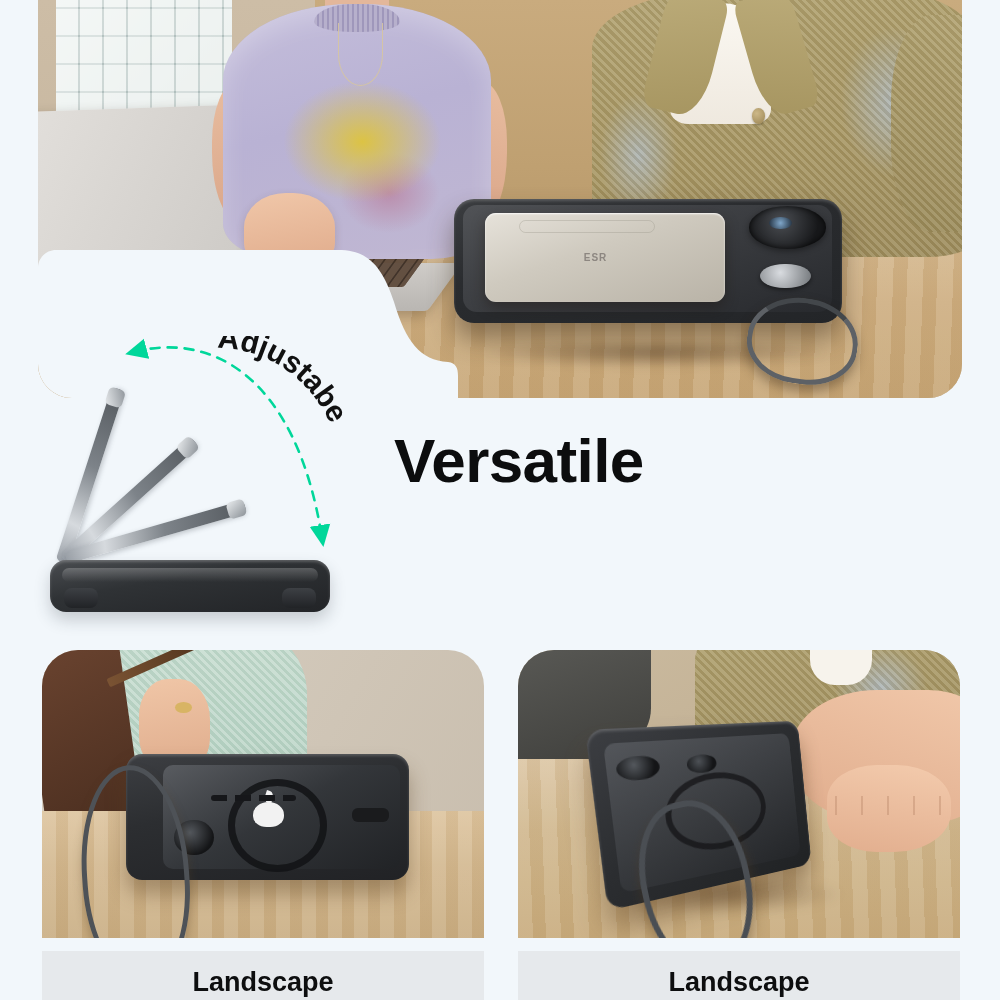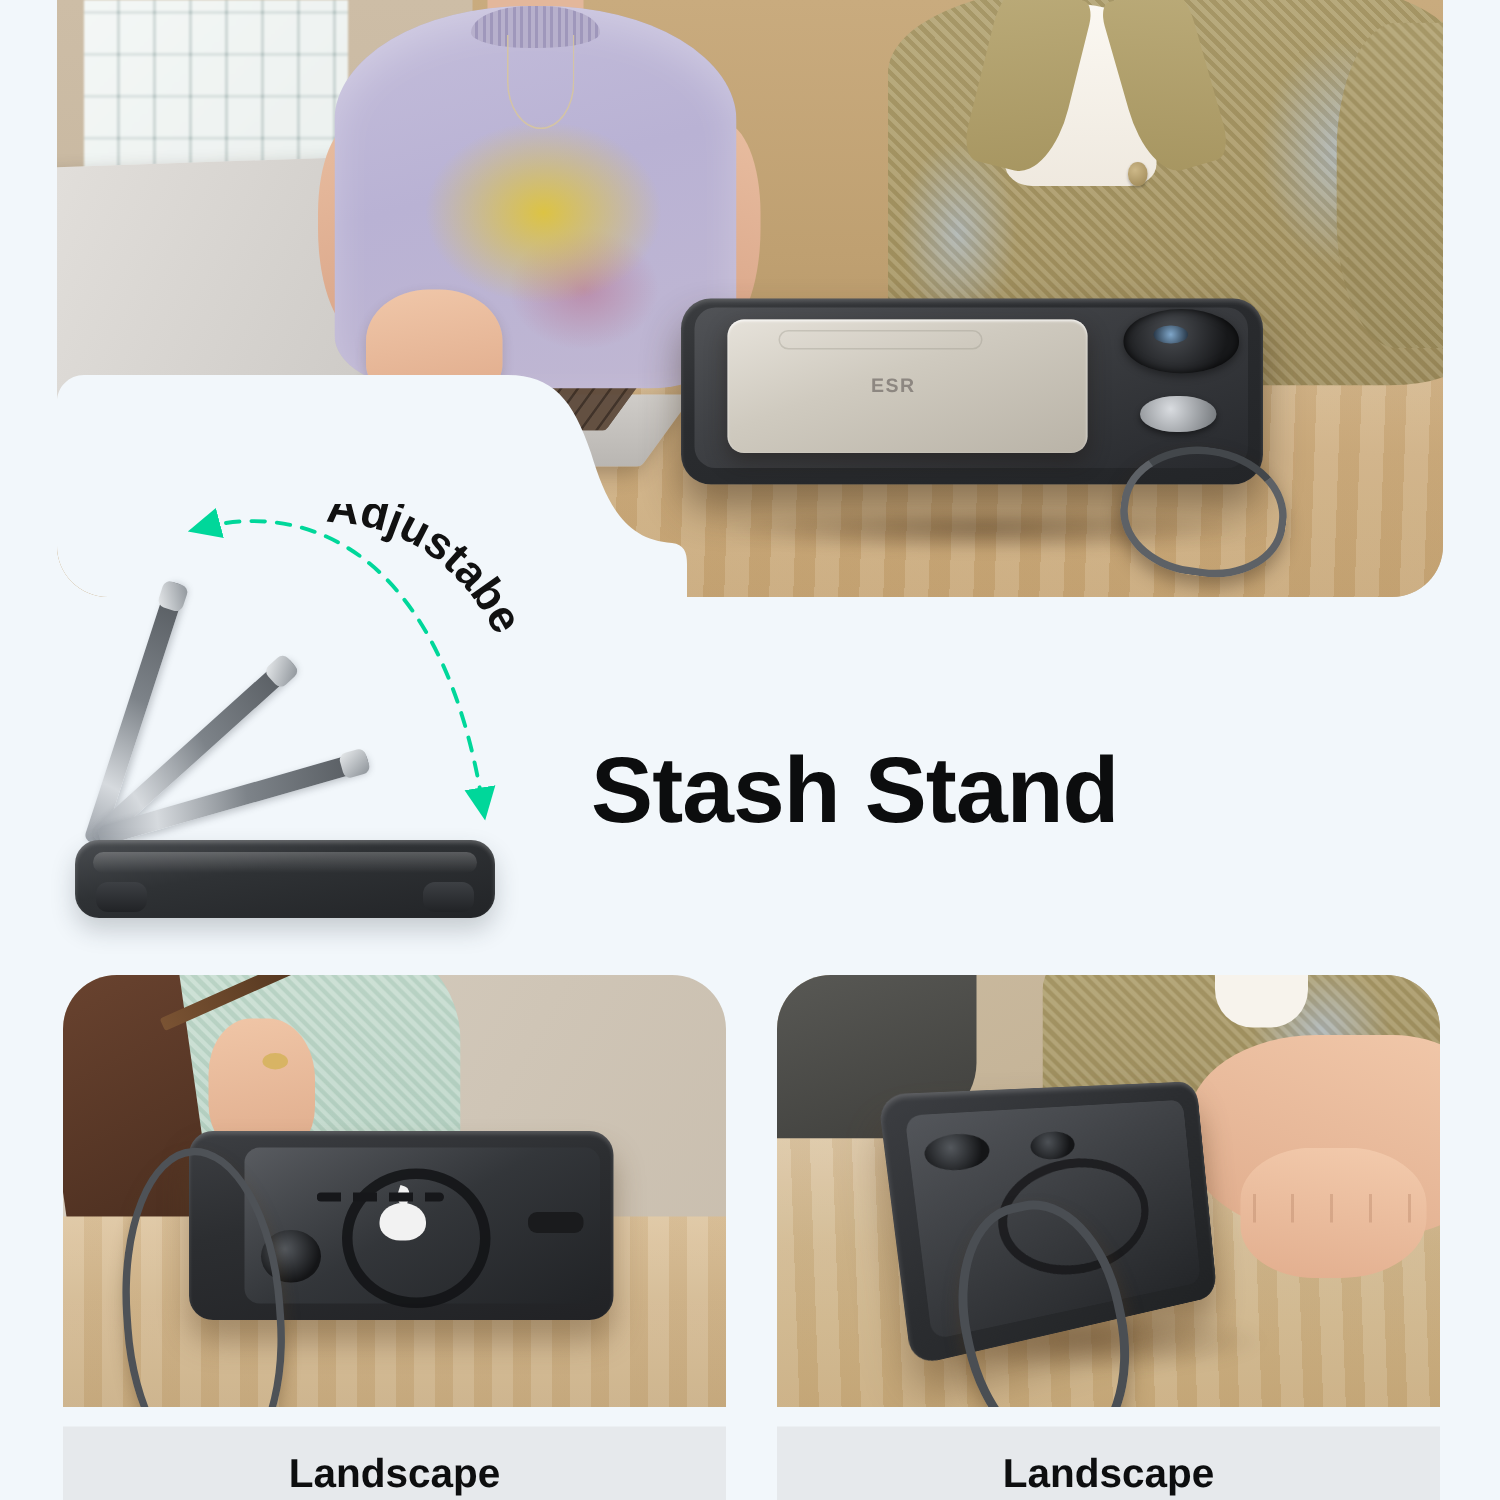--- a/index.html
+++ b/index.html
@@ -121,21 +121,21 @@
     border-radius:20px;
     box-shadow:0 16px 26px rgba(55,40,22,.45), inset 0 2px 3px rgba(255,255,255,.18);}
   .hp-glass{position:absolute;left:2.5%;top:5%;width:95%;height:86%;
     background:linear-gradient(160deg,rgba(90,92,96,.72),rgba(40,42,46,.9));
     border-radius:14px;}
   .hp-bank{position:absolute;left:8%;top:11%;width:62%;height:72%;
     background:linear-gradient(160deg,#e6e2da 0%,#cfcabf 42%,#b9b3a7 100%);
     border-radius:11px;
     box-shadow:0 6px 14px rgba(30,25,20,.45), inset 0 1px 2px rgba(255,255,255,.85);}
   .hp-bank-lbl{position:absolute;left:46%;top:50%;transform:translate(-50%,-50%);
-    font-size:13px;letter-spacing:1px;color:#8d8781;font-weight:700;}
+    font-size:10px;letter-spacing:1px;color:#8d8781;font-weight:700;}
   .hp-bank-top{position:absolute;left:14%;top:8%;width:56%;height:12%;
     border:1px solid rgba(150,145,135,.55);border-radius:20px;opacity:.6;}
   .hp-cam{position:absolute;right:4%;top:6%;width:20%;height:34%;
     background:radial-gradient(circle at 42% 36%,#4a4d52,#17181a 70%);
     border-radius:50%;box-shadow:inset 0 0 6px rgba(0,0,0,.8), 0 2px 6px rgba(0,0,0,.4);}
   .hp-cam:after{content:"";position:absolute;left:26%;top:24%;width:30%;height:30%;
     background:radial-gradient(circle,#7fa6c9,#1d2a38);border-radius:50%;}
   .hp-hinge{position:absolute;right:8%;top:52%;width:13%;height:20%;
     background:radial-gradient(circle at 40% 36%,#d9dce0,#6e7276);border-radius:50%;
     box-shadow:0 2px 4px rgba(0,0,0,.45);}
@@ -377,22 +377,22 @@
         <defs>
           <path id="adjPath" d="M10,12 C78,12 134,60 150,170" fill="none"></path>
         </defs>
         <text font-family="Liberation Sans, sans-serif" font-size="30" font-weight="700" fill="#111">
           <textPath href="#adjPath" startOffset="2">Adjustabe</textPath>
         </text>
       </svg>
     </div>
 
     <div class="headline">
-      <h1><br>
-          <span>Stash Stand</span></h1>
+      <h1><span>Versatile</span><br>
+          </h1>
     </div>
 
   </div>
 
   <div class="bp left">
     <div class="bp-photo">
       <div class="bl-wall"></div>
       <div class="bl-green"></div>
       <div class="bl-panel"></div>
       <div class="bl-brush"></div>

